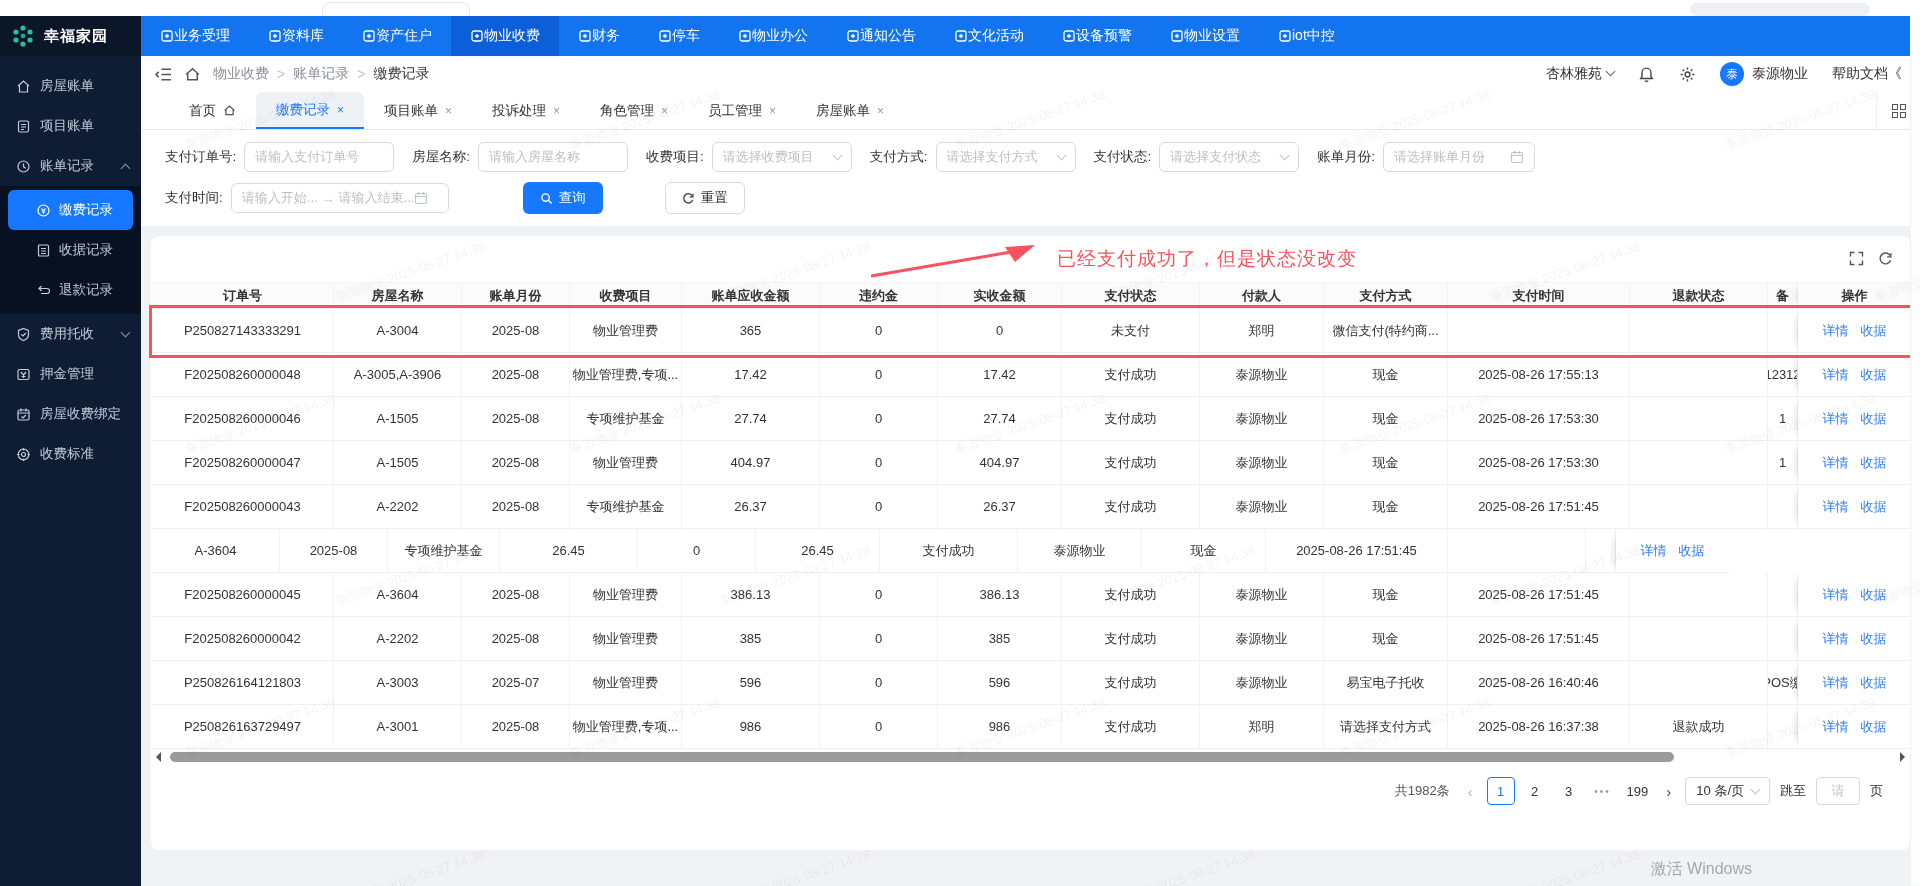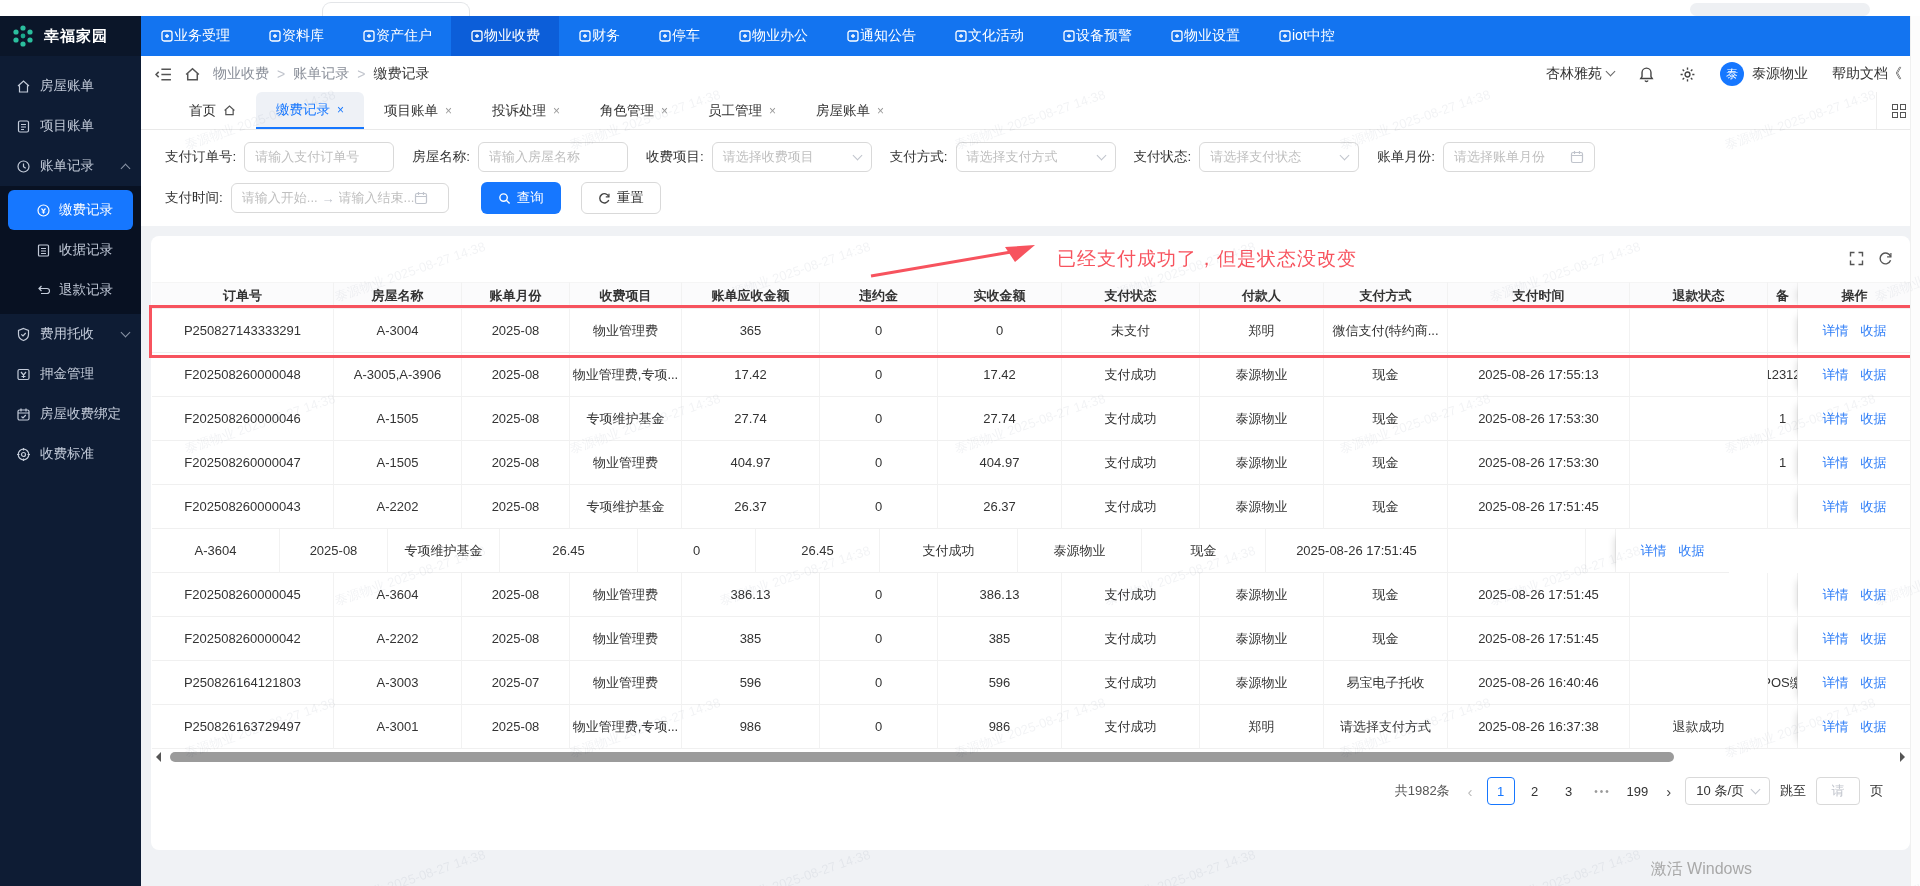--- a/index.html
+++ b/index.html
@@ -48,26 +48,26 @@
   .tab.active{background:#eef1f6;border-bottom:2px solid #1677ff;color:#1677ff;border-radius:6px 6px 0 0;}
   .tab.active .x{color:#1677ff;}
   .tab .home-ic{width:13px;height:13px;color:#555;}
   .tab .home-ic svg{display:block;width:100%;height:100%;}
   #tab-grid{position:absolute;right:0;top:0;width:44px;height:37px;border-left:1px solid #eee;display:flex;align-items:center;justify-content:center;cursor:pointer;}
   .grid-ic{display:grid;grid-template-columns:6px 6px;grid-template-rows:6px 6px;gap:2px;}
   .grid-ic i{border:1.4px solid #555;display:block;}
   
   #filterbar{background:#fff;padding:12px 0 12px 24px;flex:0 0 auto;}
   .f-row{display:flex;align-items:center;margin-bottom:10px;flex-wrap:nowrap;}
-  .f-row:last-child{margin-bottom:0;}
+  .f-row:last-child{margin-bottom:0;gap:42px;}
   .f-group{display:flex;align-items:center;margin-right:18px;}
   .f-label{font-size:13.5px;color:#333;margin-right:8px;white-space:nowrap;}
   .f-ctrl{height:30px;border:1px solid #d9d9d9;border-radius:6px;background:#fff;display:flex;align-items:center;padding:0 10px;font-size:13px;color:#bfbfbf;}
   .f-input{width:150px;}
-  .f-select{width:160px;justify-content:space-between;}
+  .f-select{width:140px;justify-content:space-between;}
   .chev{width:7px;height:7px;border-right:1.4px solid #c0c4cc;border-bottom:1.4px solid #c0c4cc;transform:rotate(45deg);margin-top:-3px;}
   .cal-ic{width:14px;height:14px;color:#c0c4cc;}
   .cal-ic svg{display:block;width:100%;height:100%;}
   .f-range{width:218px;justify-content:flex-start;}
   .f-range .ph{overflow:hidden;white-space:nowrap;}
   .f-range .arrow{color:#c0c4cc;margin:0 4px;}
   .btn{height:32px;border-radius:6px;display:inline-flex;align-items:center;gap:6px;padding:0 16px;font-size:13.5px;cursor:pointer;border:1px solid transparent;}
   .btn-primary{background:#1677ff;color:#fff;}
   .btn-plain{background:#fff;border-color:#d9d9d9;color:#333;}
   .btn .b-ic{width:13px;height:13px;}

